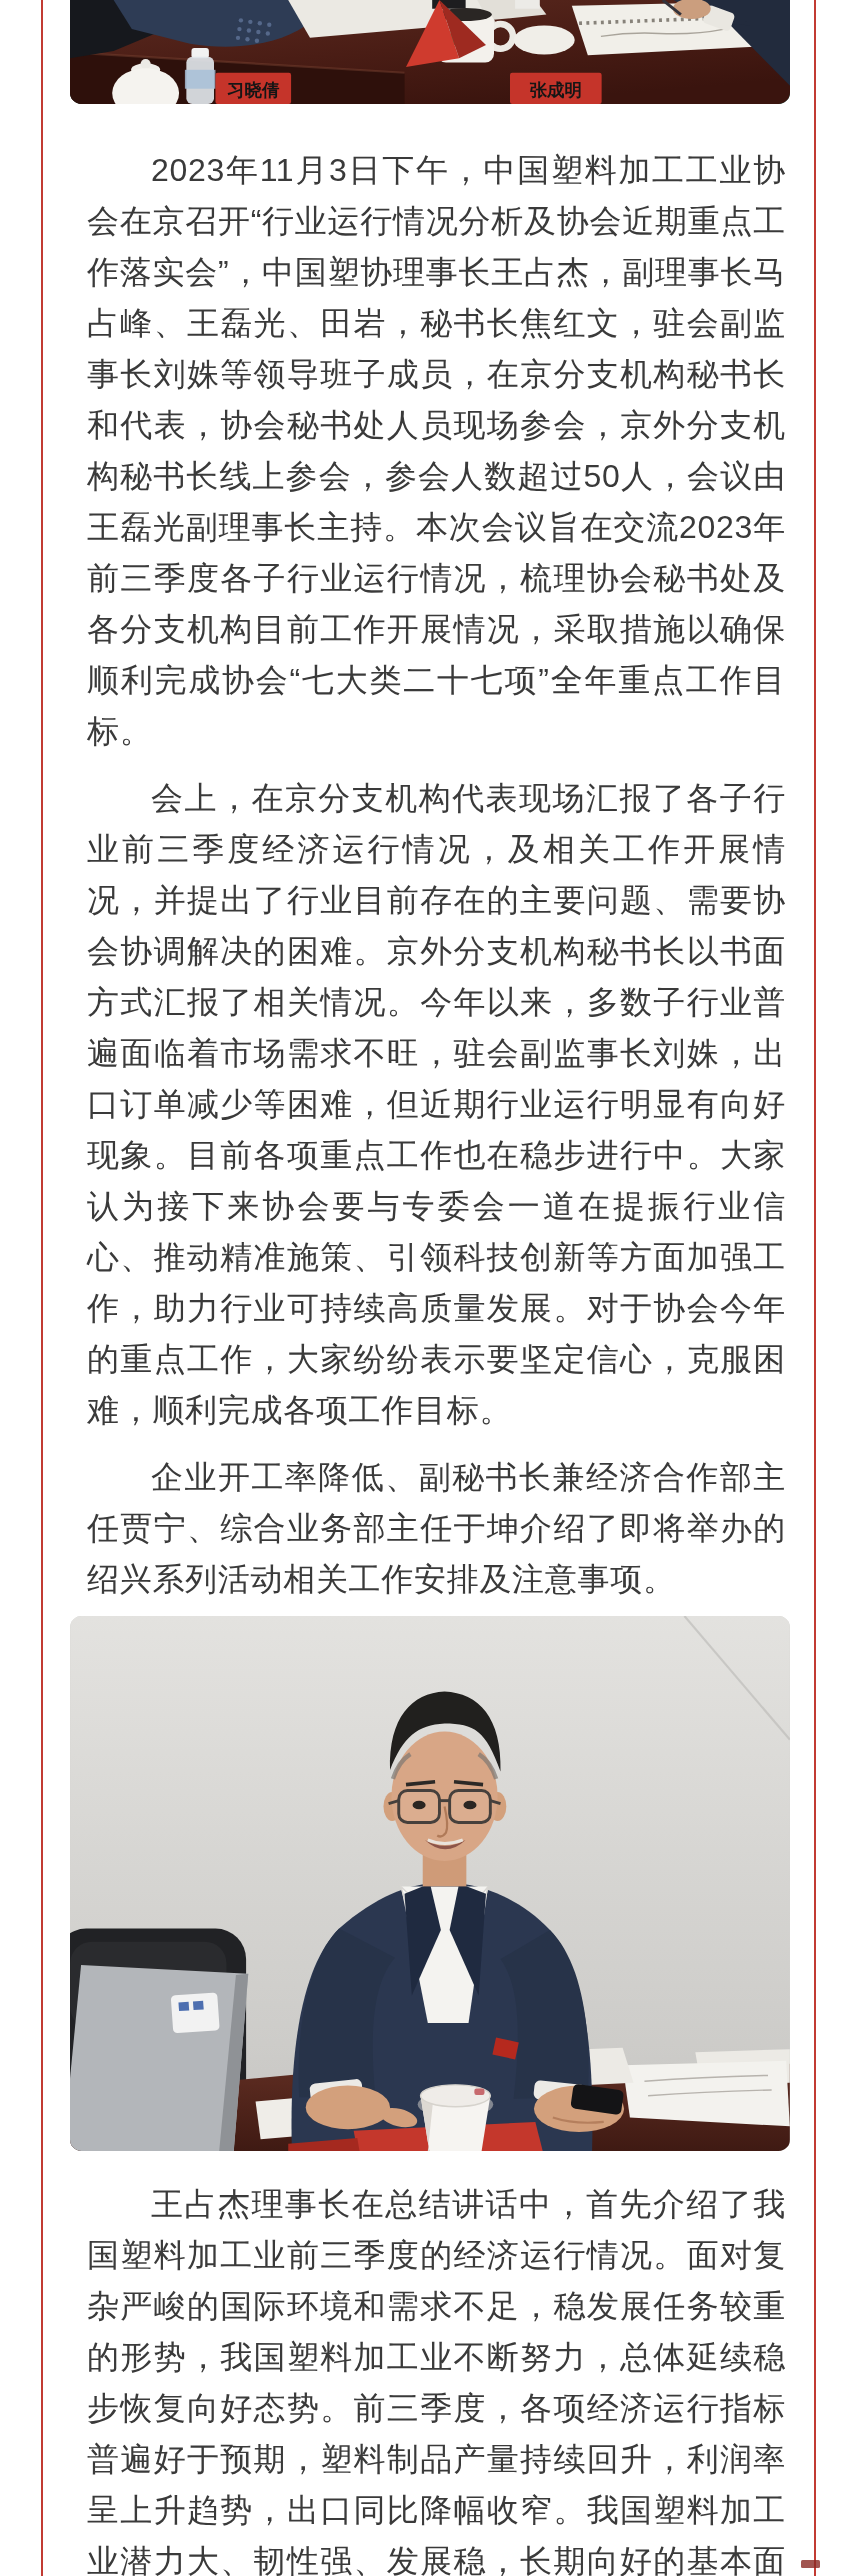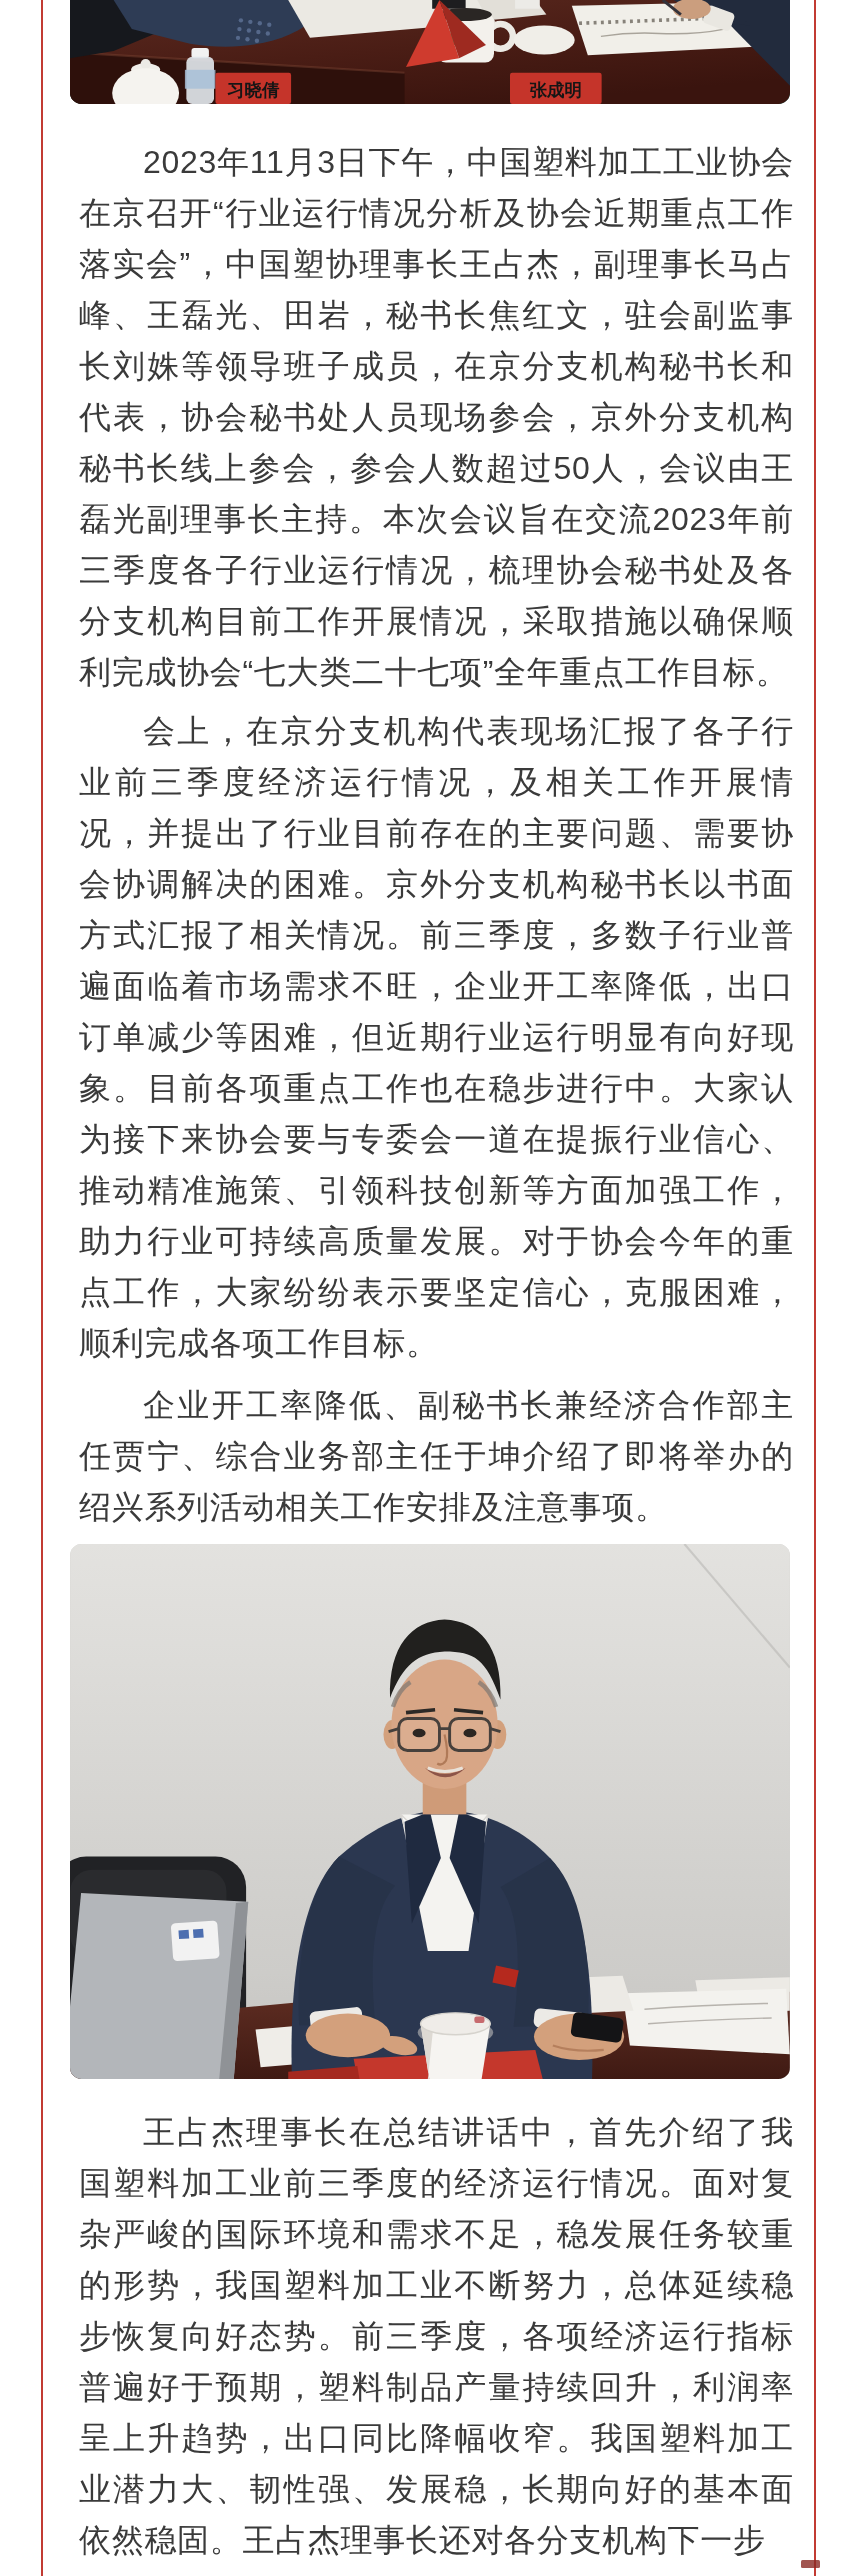--- a/index.html
+++ b/index.html
@@ -15,21 +15,21 @@
   .accent-line.left{left:41px;}
   .accent-line.right{left:814px;}
 
   .photo{position:absolute;left:70px;width:720px;overflow:hidden;background:#0f766e;}
   .photo-top{top:0;height:104px;border-radius:0 0 11.6px 11.6px;}
   .article{
     position:absolute;left:71px;top:129px;width:731px;
     color:#3a3a3a;font-size:32px;line-height:51px;letter-spacing:0.7px;
     text-align:justify;text-justify:inter-character;
   }
-  .article p{margin:8px;text-indent:2em;}
+  .article p{margin:16px;text-indent:2em;}
   .article p.p1{margin-bottom:7.3px;}
   .article p.p2{margin-bottom:11px;}
   .article p.p3{margin-bottom:0;}
   .photo-mid-wrap{
     margin:11px -1.5px 28px -1.5px;width:720px;height:535px;
     border-radius:11.6px;overflow:hidden;background:#d3d2cf;
   }
   svg{display:block;}
   .corner-mark{
     position:absolute;left:801px;top:2560px;width:19px;height:8px;
@@ -116,21 +116,21 @@
     </g>
     <g>
       <rect x="605" y="100" width="126" height="43" rx="3" fill="#c5342a"></rect>
       <text x="668" y="132" text-anchor="middle" font-size="24" font-weight="600" fill="#151515">张成明</text>
     </g>
   </svg>
 </div>
 
 <div class="article">
   <p class="p1">2023年11月3日下午，中国塑料加工工业协会在京召开“行业运行情况分析及协会近期重点工作落实会”，中国塑协理事长王占杰，副理事长马占峰、王磊光、田岩，秘书长焦红文，驻会副监事长刘姝等领导班子成员，在京分支机构秘书长和代表，协会秘书处人员现场参会，京外分支机构秘书长线上参会，参会人数超过50人，会议由王磊光副理事长主持。本次会议旨在交流2023年前三季度各子行业运行情况，梳理协会秘书处及各分支机构目前工作开展情况，采取措施以确保顺利完成协会“七大类二十七项”全年重点工作目标。</p>
-  <p class="p2">会上，在京分支机构代表现场汇报了各子行业前三季度经济运行情况，及相关工作开展情况，并提出了行业目前存在的主要问题、需要协会协调解决的困难。京外分支机构秘书长以书面方式汇报了相关情况。前三季度，多数子行业普遍面临着市场需求不旺，企业开工率降低，出口订单减少等困难，但近期行业运行明显有向好现象。目前各项重点工作也在稳步进行中。大家认为接下来协会要与专委会一道在提振行业信心、推动精准施策、引领科技创新等方面加强工作，助力行业可持续高质量发展。对于协会今年的重点工作，大家纷纷表示要坚定信心，克服困难，顺利完成各项工作目标。</p>
+  <p class="p2">会上，在京分支机构代表现场汇报了各子行业前三季度经济运行情况，及相关工作开展情况，并提出了行业目前存在的主要问题、需要协会协调解决的困难。京外分支机构秘书长以书面方式汇报了相关情况。今年以来，多数子行业普遍面临着市场需求不旺，驻会副监事长刘姝，出口订单减少等困难，但近期行业运行明显有向好现象。目前各项重点工作也在稳步进行中。大家认为接下来协会要与专委会一道在提振行业信心、推动精准施策、引领科技创新等方面加强工作，助力行业可持续高质量发展。对于协会今年的重点工作，大家纷纷表示要坚定信心，克服困难，顺利完成各项工作目标。</p>
   <p class="p3">企业开工率降低、副秘书长兼经济合作部主任贾宁、综合业务部主任于坤介绍了即将举办的绍兴系列活动相关工作安排及注意事项。</p>
 
   <div class="photo-mid-wrap">
     <svg width="720" height="535" viewBox="0 0 990 736">
       <defs>
         <linearGradient id="wall" x1="0" y1="0" x2="0" y2="1">
           <stop offset="0" stop-color="#e3e2df"></stop>
           <stop offset="0.8" stop-color="#cdccc9"></stop>
           <stop offset="1" stop-color="#c5c4c1"></stop>
         </linearGradient>

